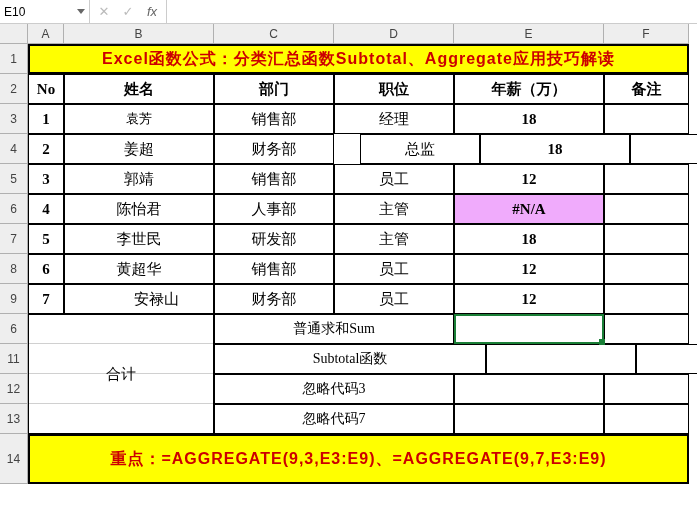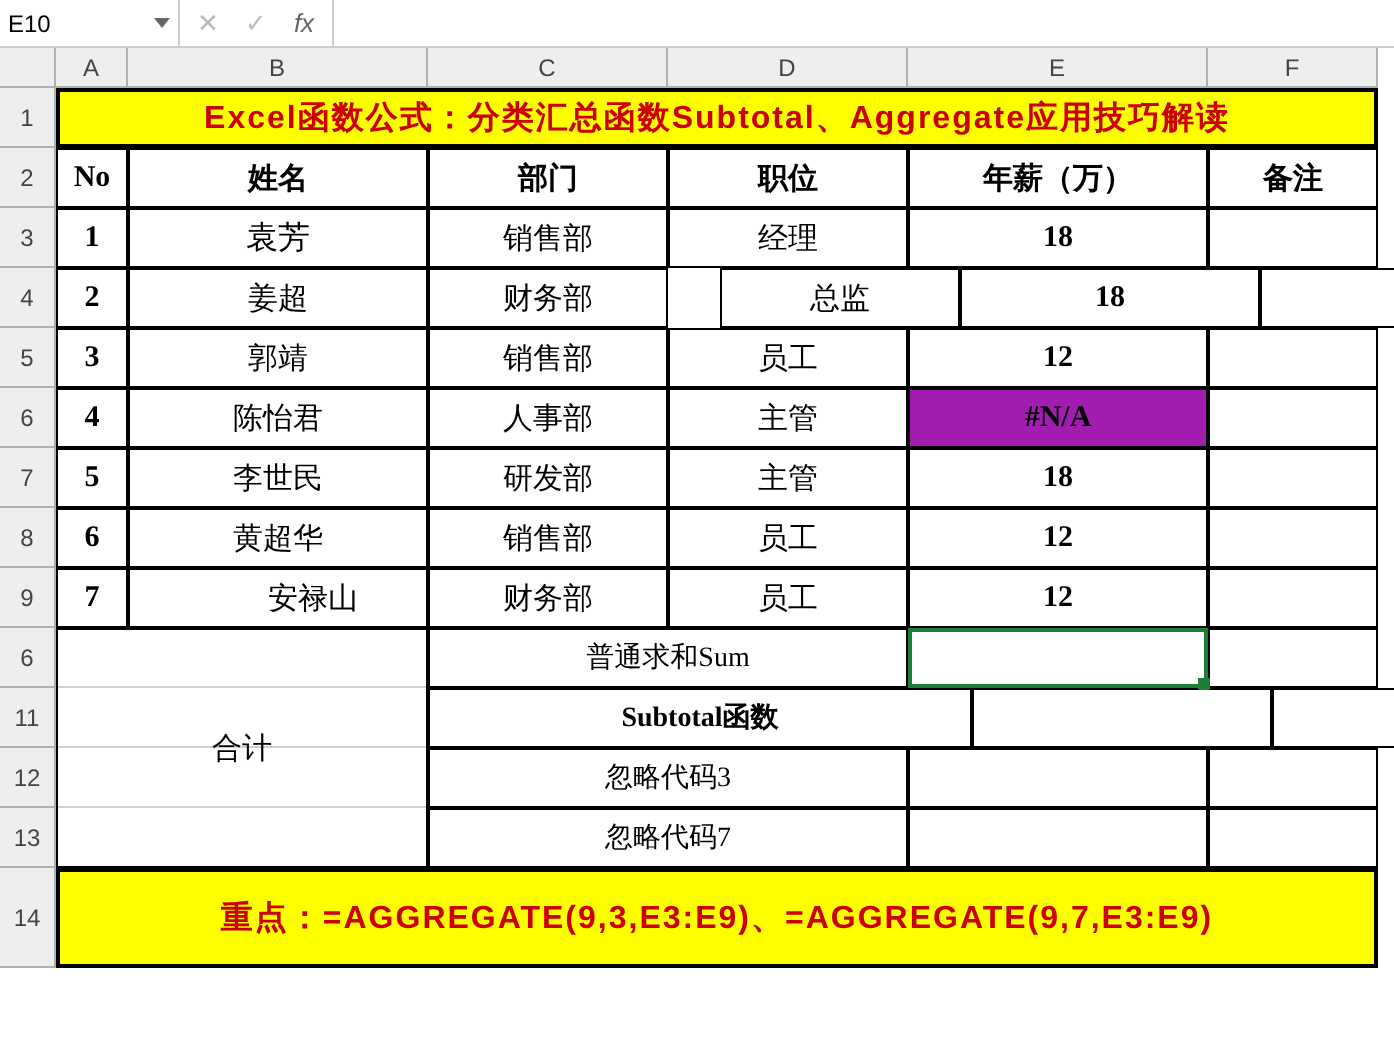--- a/index.html
+++ b/index.html
@@ -147,21 +147,21 @@
   font-weight: bold;
   letter-spacing: 1px;
   border: 2px solid #000;
   justify-content: center;
 }
 .header-cell {
   font-weight: bold;
   font-size: 15px;
 }
 .na-cell {
-  background: #a21caf;
+  background: #f0abfc;
   color: #000;
 }
 .footer-cell {
   background: #ffff00;
   color: #cc0000;
   font-weight: bold;
   font-size: 16px;
   display: flex;
   align-items: center;
   justify-content: center;
@@ -239,21 +239,21 @@
         <div class="cell data-cell header-cell cB">姓名</div>
         <div class="cell data-cell header-cell cC">部门</div>
         <div class="cell data-cell header-cell cD">职位</div>
         <div class="cell data-cell header-cell cE">年薪（万）</div>
         <div class="cell data-cell header-cell cF">备注</div>
       </div>
 
       <div id="data-rows">
           <div class="row rN">
             <div class="cell data-cell cA" style="font-weight: bold; font-size: 15px;">1</div>
-            <div class="cell data-cell cB" style="font-weight: normal; font-size: 16px;">袁芳</div>
+            <div class="cell data-cell cB" style="font-weight: normal; font-size: 13px;">袁芳</div>
             <div class="cell data-cell cC" style="font-weight: normal; font-size: 15px;">销售部</div>
             <div class="cell data-cell cD" style="font-weight: normal; font-size: 15px;">经理</div>
             <div class="cell data-cell cE" style="font-weight: bold; font-size: 15px;">18</div>
             <div class="cell data-cell cF" style="font-weight: normal; font-size: 15px;"></div>
           </div>
           <div class="row rN">
             <div class="cell data-cell cA" style="font-weight: bold; font-size: 15px;">2</div>
             <div class="cell data-cell cB" style="font-weight: normal; font-size: 15px;">姜超</div>
             <div class="cell data-cell cC" style="font-weight: normal; font-size: 15px;">财务部</div>
             <div class="cell data-cell cD" style="font-weight: normal; font-size: 15px; margin-left: 26px;">总监</div>
@@ -306,21 +306,21 @@
         <div class="cell data-cell" style="width:186px;height:120px;position:absolute;">
           <span style="font-weight:normal;font-size:15px;">合计</span>
         </div>
         <div style="width:186px" class="cell"></div>
         <div class="cell data-cell" style="width:240px;font-weight:normal;">普通求和Sum</div>
         <div class="cell data-cell cE"></div>
         <div class="cell data-cell cF"></div>
       </div>
       <div class="row rN">
         <div style="width:186px" class="cell"></div>
-        <div class="cell data-cell" style="width:272px;font-weight:bold;">Subtotal函数</div>
+        <div class="cell data-cell" style="width:272px;font-weight:normal;">Subtotal函数</div>
         <div class="cell data-cell cE"></div>
         <div class="cell data-cell cF"></div>
       </div>
       <div class="row rN">
         <div style="width:186px" class="cell"></div>
         <div class="cell data-cell" style="width:240px;font-weight:normal;">忽略代码3</div>
         <div class="cell data-cell cE"></div>
         <div class="cell data-cell cF"></div>
       </div>
       <div class="row rN">

